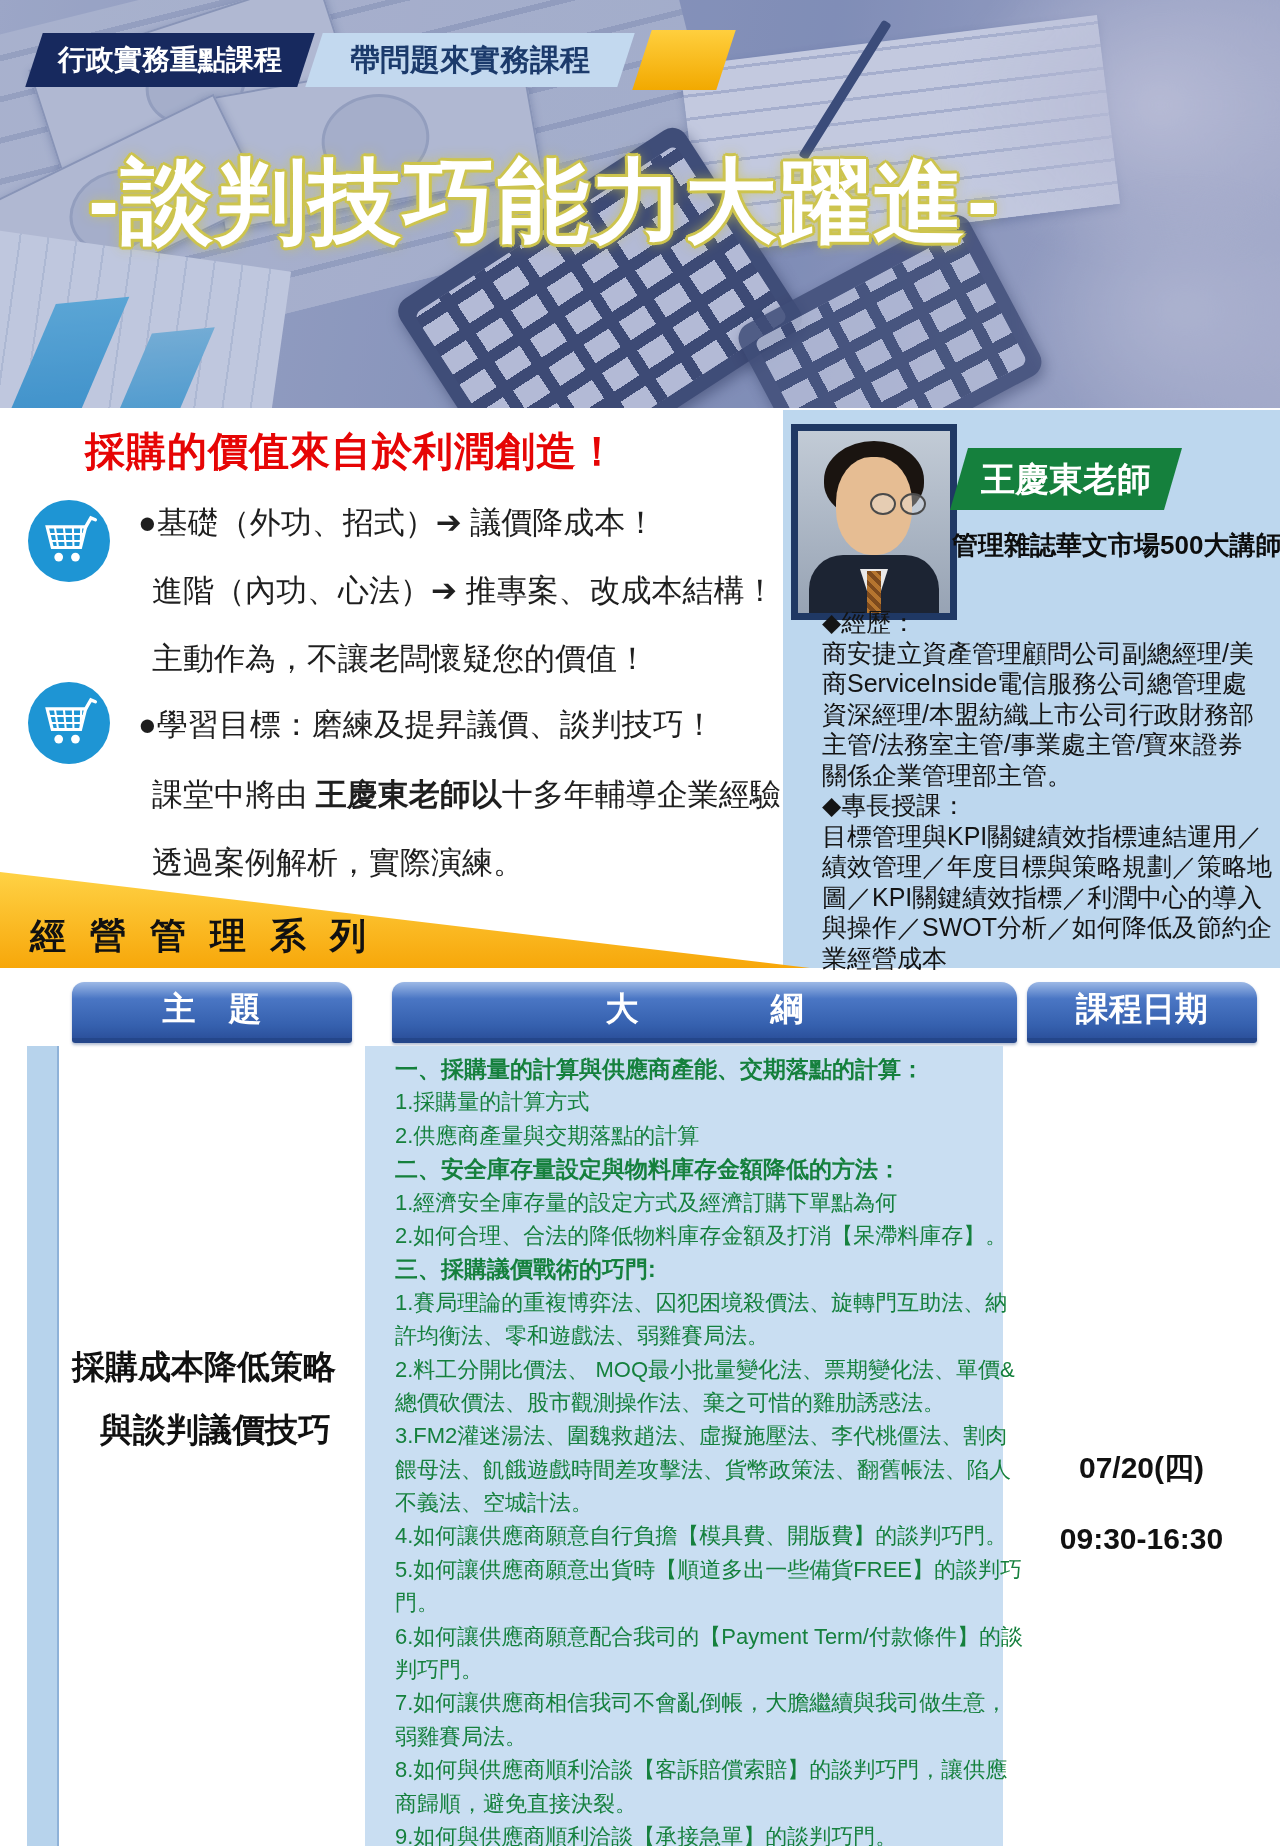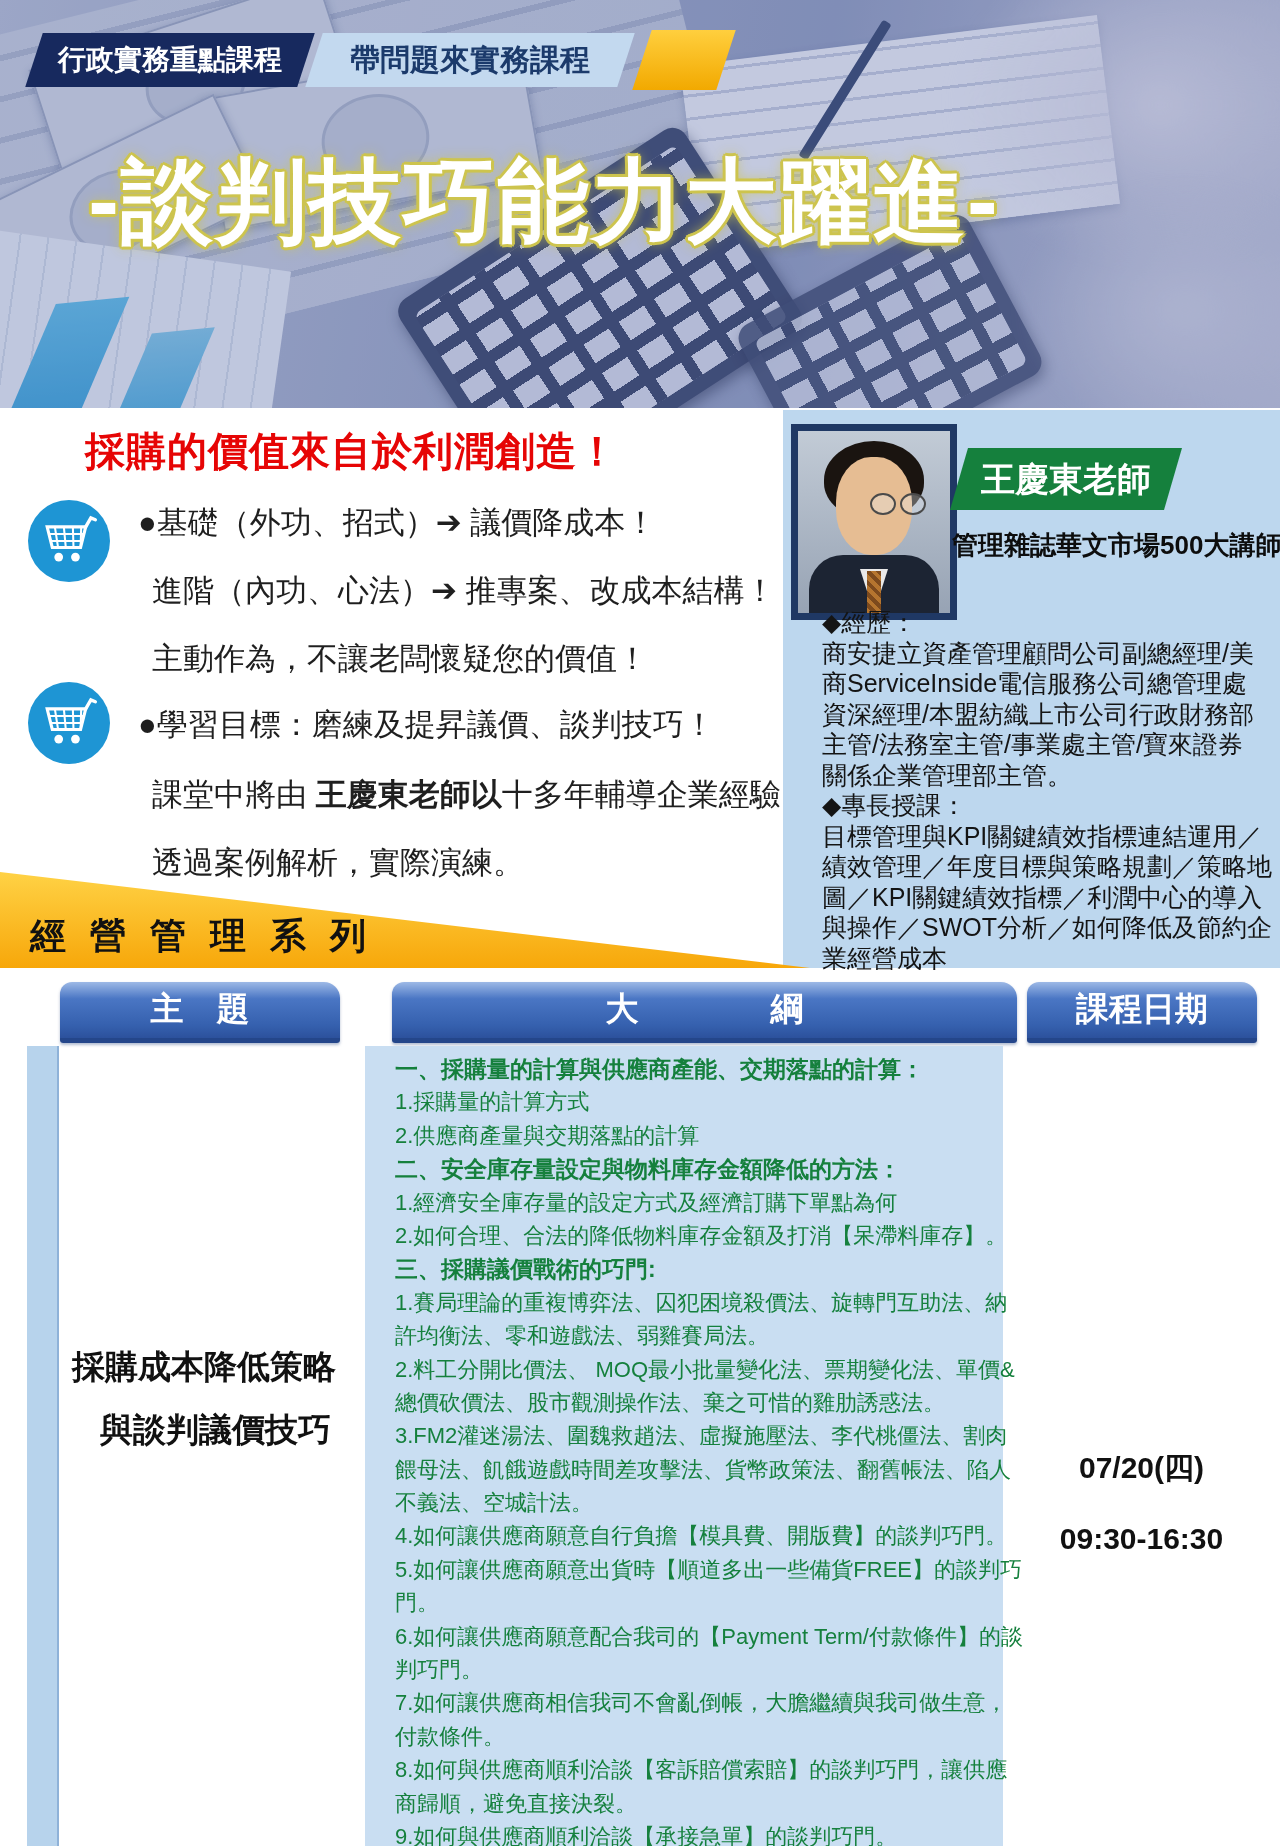--- a/index.html
+++ b/index.html
@@ -84,21 +84,21 @@
      background:linear-gradient(180deg,#ffd245,#f7a70a);
      clip-path:polygon(0 0,100% 100%,0 100%);}
   #series-label{left:30px;top:912px;font-size:36px;font-weight:700;color:#111111;
      letter-spacing:7px;white-space:nowrap;}
 
   
   .hbar{height:56px;border-radius:12px 16px 3px 3px;text-align:center;line-height:53px;
      color:#ffffff;font-size:33px;font-weight:700;border-bottom:5px solid #24468a;
      background:linear-gradient(180deg,#9db9e6 0%,#4a76c4 30%,#3560ae 78%,#2c519c 100%);
      box-shadow:0 2px 3px rgba(30,60,120,.35);}
-  #hbar-topic{left:60px;top:982px;width:280px;text-align:center;}
+  #hbar-topic{left:72px;top:982px;width:280px;text-align:center;}
   #hbar-outline{left:380px;top:982px;width:625px;margin-left:12px;}
   #hbar-date{left:1027px;top:982px;width:230px;}
   #topic-strip{left:27px;top:1046px;width:30px;height:800px;background:#b7d3ec;
                border-right:2px solid #8fb2d8;}
   #outline-cell{left:365px;top:1046px;width:638px;height:800px;background:#c9def2;
                 padding:8px 0 0 30px;box-sizing:border-box;}
   .oline{white-space:nowrap;height:33.4px;font-size:22px;color:#15803d;}
   .oline.b{font-weight:700;font-size:23px;}
   .topicline{left:72px;font-size:33px;font-weight:700;color:#111111;white-space:nowrap;}
   .dateline{left:1003px;width:277px;text-align:center;font-size:30px;font-weight:700;
@@ -228,20 +228,20 @@
   <div class="oline">總價砍價法、股市觀測操作法、棄之可惜的雞肋誘惑法。</div>
   <div class="oline">3.FM2灌迷湯法、圍魏救趙法、虛擬施壓法、李代桃僵法、割肉</div>
   <div class="oline">餵母法、飢餓遊戲時間差攻擊法、貨幣政策法、翻舊帳法、陷人</div>
   <div class="oline">不義法、空城計法。</div>
   <div class="oline">4.如何讓供應商願意自行負擔【模具費、開版費】的談判巧門。</div>
   <div class="oline">5.如何讓供應商願意出貨時【順道多出一些備貨FREE】的談判巧</div>
   <div class="oline">門。</div>
   <div class="oline">6.如何讓供應商願意配合我司的【Payment Term/付款條件】的談</div>
   <div class="oline">判巧門。</div>
   <div class="oline">7.如何讓供應商相信我司不會亂倒帳，大膽繼續與我司做生意，</div>
-  <div class="oline">付款條件。</div>
+  <div class="oline">弱雞賽局法。</div>
   <div class="oline">8.如何與供應商順利洽談【客訴賠償索賠】的談判巧門，讓供應</div>
   <div class="oline">商歸順，避免直接決裂。</div>
   <div class="oline">9.如何與供應商順利洽談【承接急單】的談判巧門。</div>
 </div>
 
 <div class="abs dateline" style="top:1448px;">07/20(四)</div>
 <div class="abs dateline" style="top:1522px;">09:30-16:30</div>
 
 </body></html>

